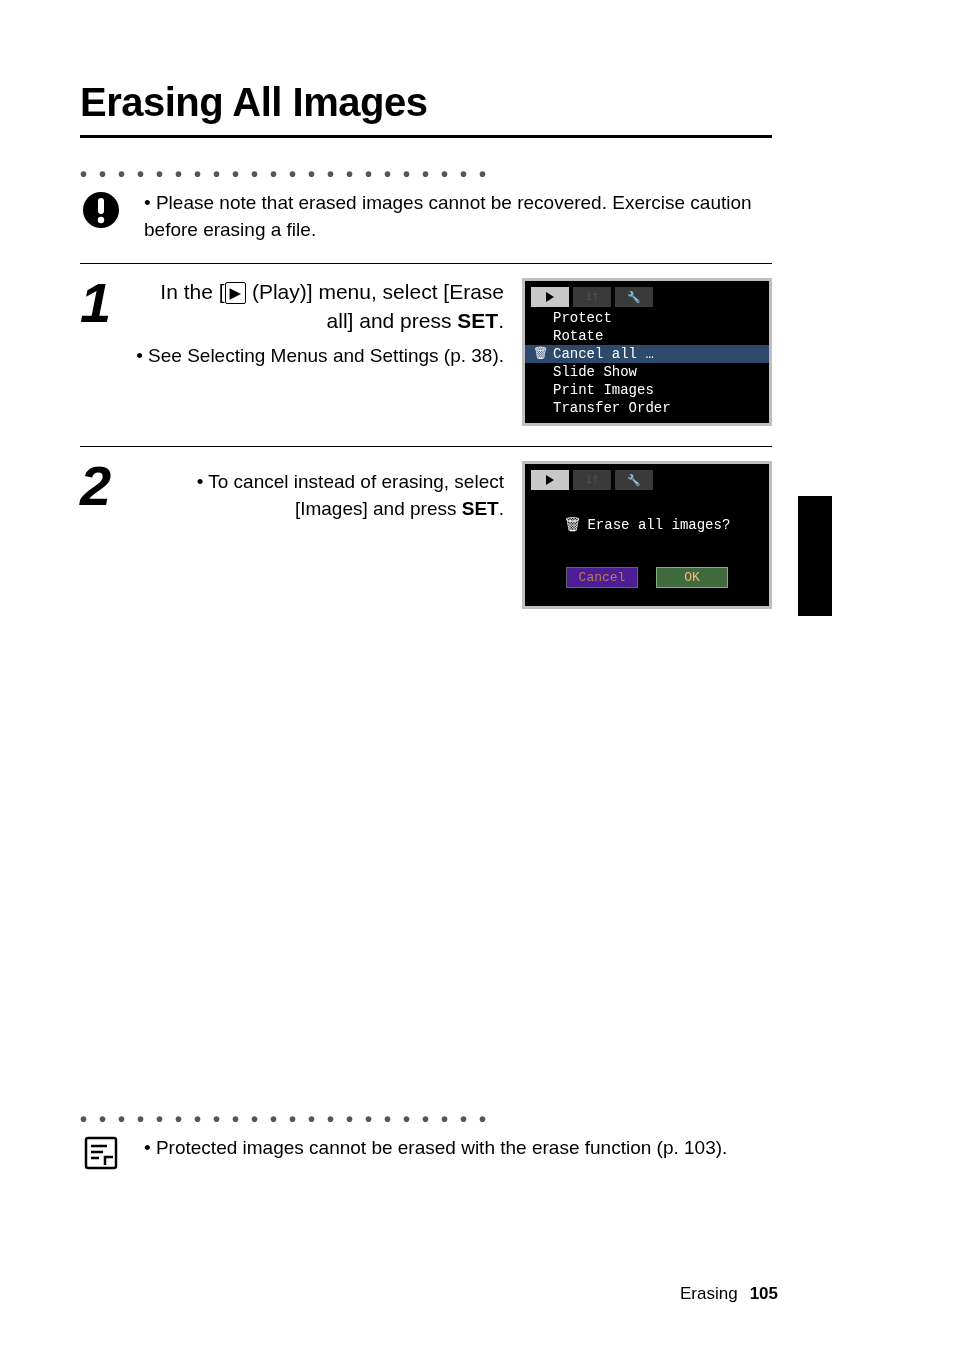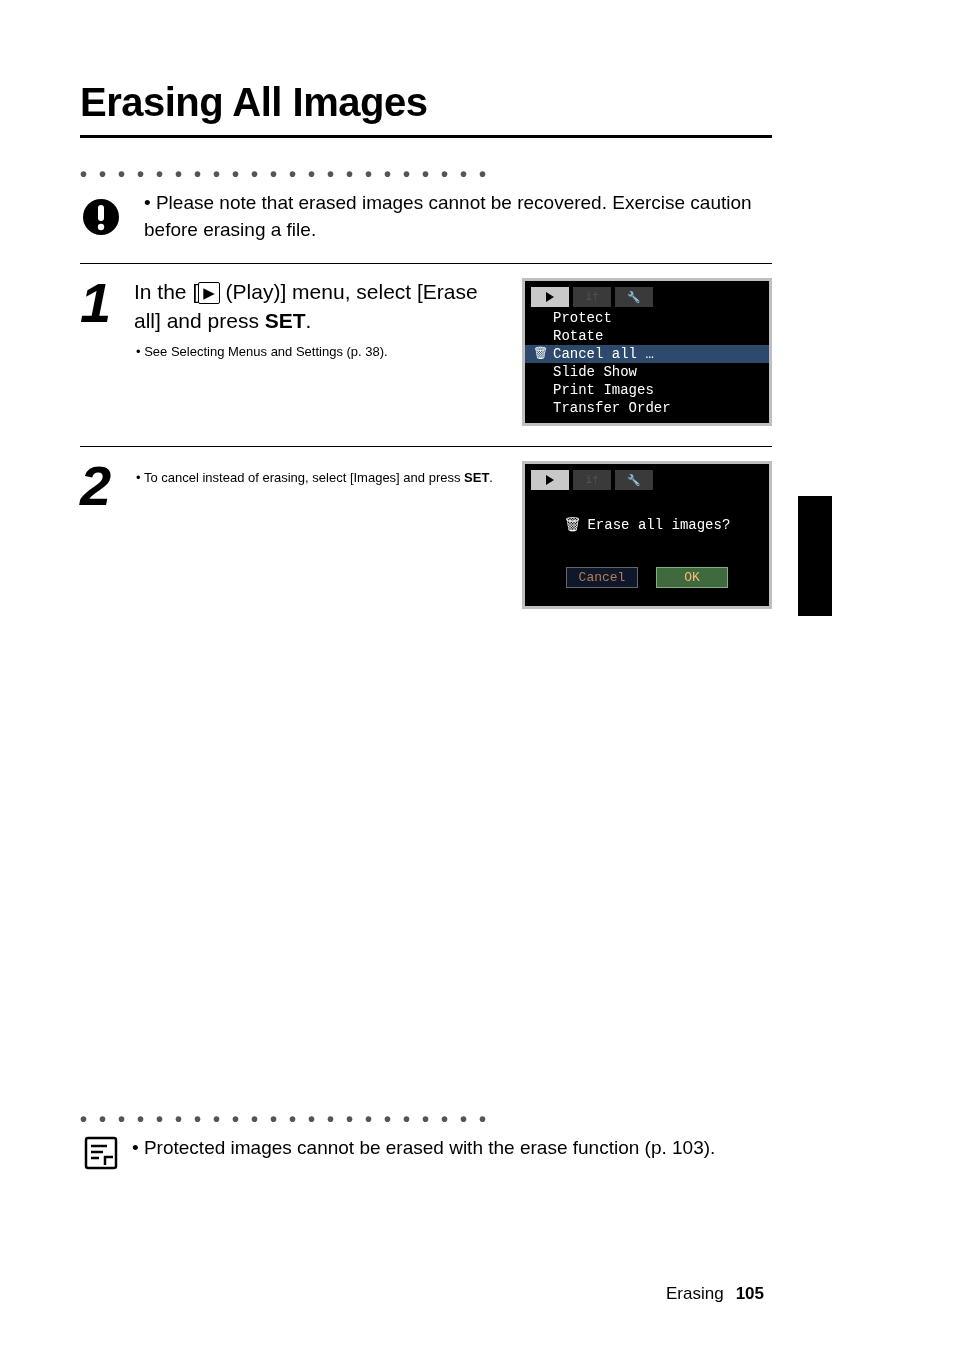--- a/index.html
+++ b/index.html
@@ -1,56 +1,56 @@
 <!DOCTYPE html>
 <html><head>
 <meta charset="utf-8">
 <style>
   * { box-sizing: border-box; margin: 0; padding: 0; }
   html, body { width: 954px; height: 1352px; background: #fff; font-family: "Helvetica Neue", Arial, sans-serif; color: #000; }
   .page { position: relative; width: 832px; height: 1352px; padding: 80px 60px 40px 80px; }
   .title { font-size: 40px; font-weight: 800; color: #000; letter-spacing: -0.5px; }
   .title-underline { border-bottom: 3px solid #000; margin-top: 10px; width: 100%; }
   .dots { font-size: 20px; letter-spacing: 12px; color: #555; margin: 26px 0 6px 0; font-weight: 700; line-height: 1; }
-  .caution-row { display: flex; align-items: center; gap: 22px; margin-top: 4px; }
+  .caution-row { display: flex; align-items: flex-start; gap: 22px; margin-top: 4px; }
   .icon-col { width: 42px; flex: 0 0 42px; display:flex; justify-content:center; }
   .caution-icon svg, .note-icon svg { display:block; }
   .caution-text { font-size: 19px; line-height: 1.4; }
   .divider { border: none; border-top: 1px solid #000; margin: 20px 0 14px 0; }
   .step { display: flex; gap: 18px; margin-top: 6px; }
   .step-num { font-size: 56px; font-weight: 800; font-style: italic; line-height: 0.9; width: 36px; flex: 0 0 36px; letter-spacing:-4px; }
   .step-body { flex: 1; display:flex; gap:18px; }
-  .step-text { flex: 1; }
+  .step-text { flex: 1; text-align: right; }
   .step-heading { font-size: 21px; font-weight: 500; line-height: 1.35; }
   .step-heading .play-icon { display:inline-block; border:1.5px solid #000; padding:0 4px; border-radius:2px; font-size:15px; vertical-align:1px; }
   .step-heading .arrow { font-size:18px; vertical-align:1px; }
   .setbold { font-weight: 800; }
-  .step-sub { font-size: 13px; margin-top: 8px; padding-left: 16px; text-indent: -14px; line-height: 1.4; }
+  .step-sub { font-size: 19px; margin-top: 8px; padding-left: 16px; text-indent: -14px; line-height: 1.4; }
   .screenshot { width: 250px; flex: 0 0 250px; }
   .cam-screen { width: 250px; border: 3px solid #bfbfbf; background: #000; color:#fff; font-family: "Courier New", monospace; font-size: 14px; padding-bottom:6px; }
   .cam-tabs { display:flex; gap:4px; padding:6px 6px 2px 6px; }
   .cam-tab { width:38px; height:20px; background:#3a3a3a; display:flex; align-items:center; justify-content:center; font-size:12px; color:#999; }
   .cam-tab.active { background:#c8c8c8; color:#000; }
   .cam-tab.active .tri { width:0; height:0; border-left:8px solid #000; border-top:5px solid transparent; border-bottom:5px solid transparent; display:inline-block; }
   .cam-tab .sliders { font-size:11px; color:#555; }
   .cam-tab .wrench { font-size:11px; color:#555; }
   .cam-body { background:#000; padding:0; }
   .cam-row { padding:1px 22px 1px 28px; font-size:14px; position:relative; }
   .cam-row .trash { position:absolute; left:8px; top:1px; font-size:12px; }
   .cam-row.selected { background:#2d4a6d; }
   .cam-dialog { padding: 24px 10px 12px 10px; text-align:center; }
   .cam-dialog-text { font-size:14px; margin-bottom: 34px; }
   .cam-dialog-text .trash2 { margin-right:6px; }
   .cam-btns { display:flex; justify-content:center; gap:18px; }
-  .cam-btn { width:72px; padding:2px 0; font-size:13px; background:#0f172a; border:1px solid #666; color:#b87c52; text-align:center; }
+  .cam-btn { width:72px; padding:2px 0; font-size:13px; background:#4c1d95; border:1px solid #666; color:#b87c52; text-align:center; }
   .cam-btn.ok { background:#3e6a3e; color:#fdba74; border-color:#8a8; }
   .side-tab { position: absolute; right: 0; top: 496px; width: 34px; height: 120px; background: #000; }
-  .note-row { display:flex; align-items:flex-start; gap:10px; margin-top: 6px; }
+  .note-row { display:flex; align-items:flex-start; gap:22px; margin-top: 6px; }
   .note-text { font-size:19px; line-height:1.4; }
-  .footer { position:absolute; bottom:48px; right:68px; font-size:17px; }
+  .footer { position:absolute; bottom:48px; right:54px; font-size:17px; }
   .footer strong { font-weight:800; margin-left:12px; }
   .bottom-dots { margin-top: 500px; }
 </style>
 </head>
 <body>
 
 <div class="page">
 
   <h1 class="title">Erasing All Images</h1>
   <div class="title-underline"></div>

